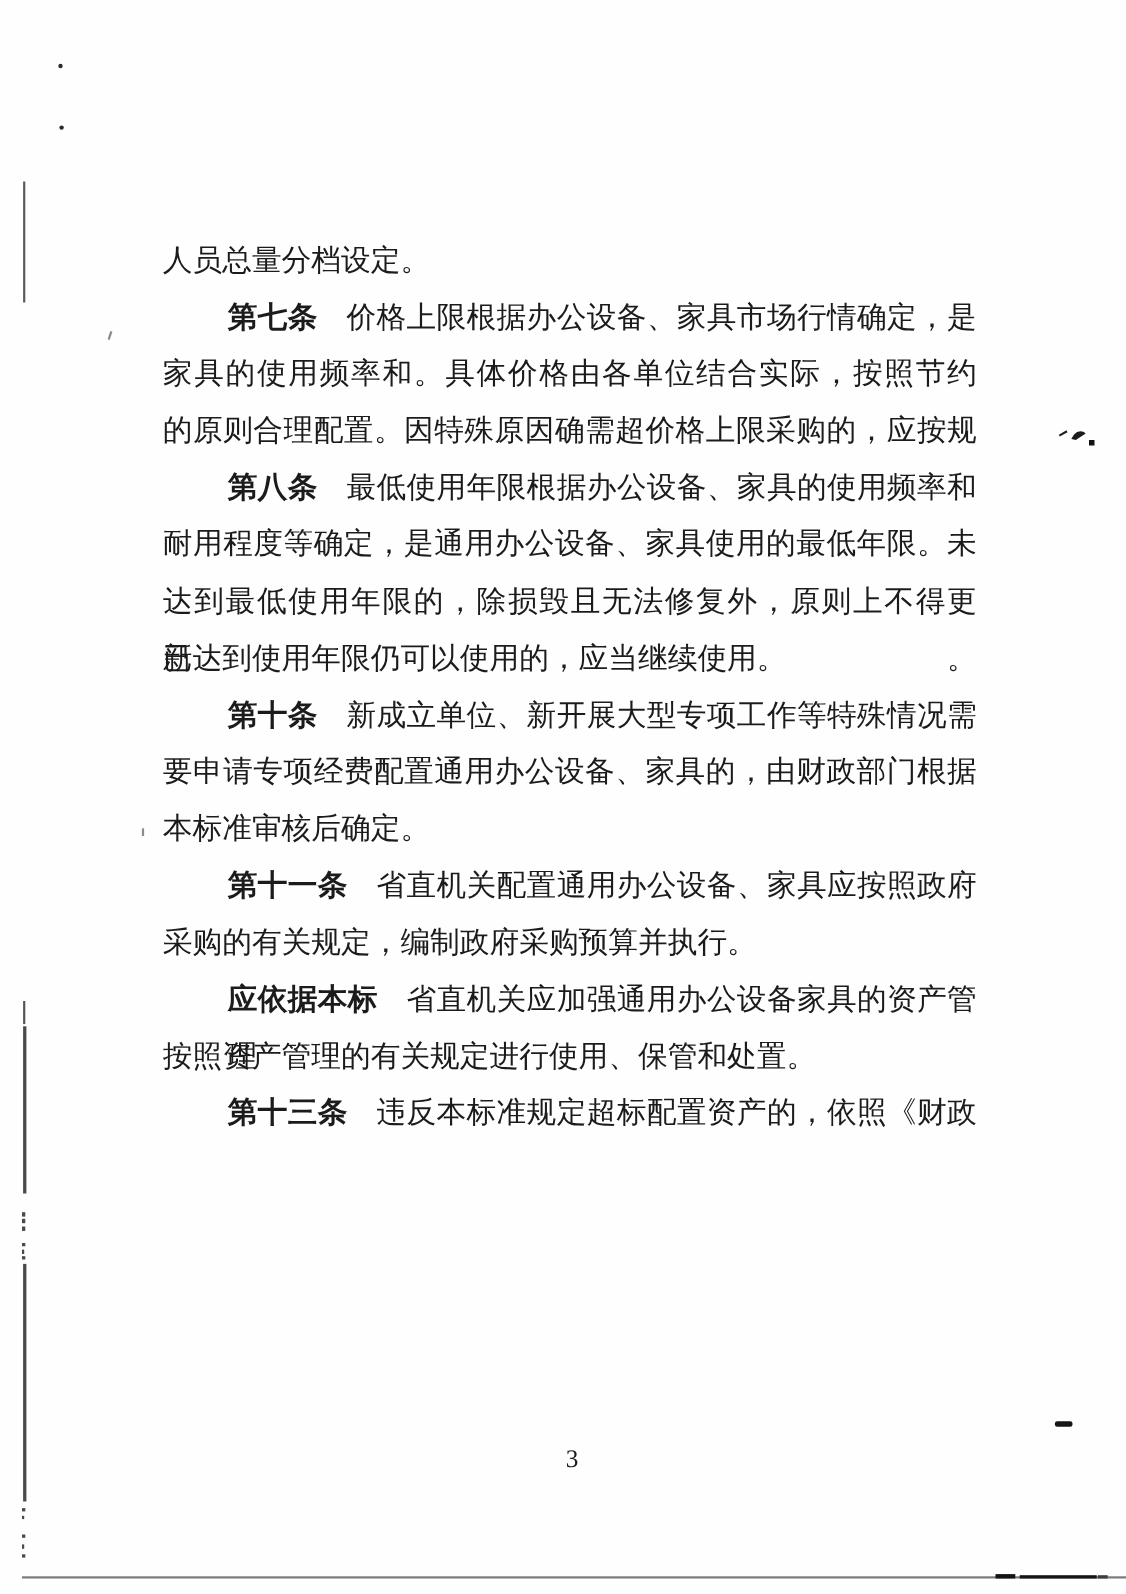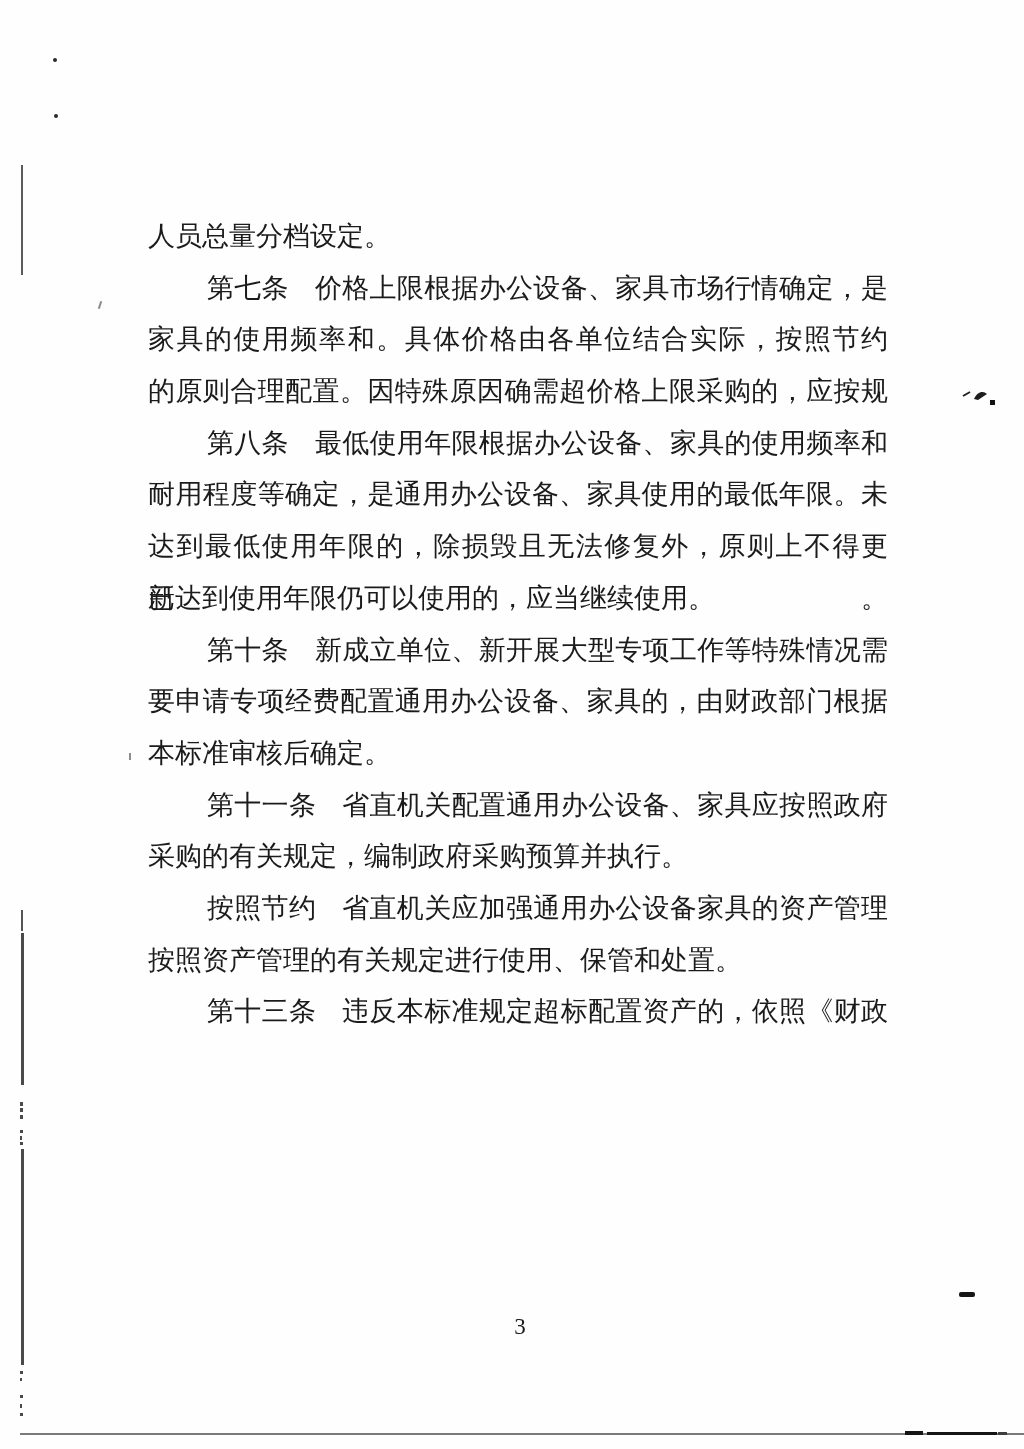--- a/index.html
+++ b/index.html
@@ -25,21 +25,21 @@
     text-align:left;
     white-space:nowrap;
   }
   .line.indent{ padding-left:59px; }
   .line.flush{
     white-space:normal;
     text-align:justify;
     text-align-last:justify;
   }
   .term{
-    font-weight:normal;
+    font-weight:bold;
     margin-right:26px;
   }
   .page-number{
     position:absolute;
     top:1314px;left:0;width:1040px;
     text-align:center;
     font-size:23px;
     color:#1b1b1b;
   }
   
@@ -83,21 +83,21 @@
       <div class="line flush"><span>的原则合理配置。因特殊原因确需超价格上限采购的，应按规</span></div>
       <div class="line indent flush"><span class="term">第八条</span><span>最低使用年限根据办公设备、家具的使用频率和</span></div>
       <div class="line flush"><span>耐用程度等确定，是通用办公设备、家具使用的最低年限。未</span></div>
       <div class="line flush"><span>达到最低使用年限的，除损毁且无法修复外，原则上不得更新。</span></div>
       <div class="line"><span>已达到使用年限仍可以使用的，应当继续使用。</span></div>
       <div class="line indent flush"><span class="term">第十条</span><span>新成立单位、新开展大型专项工作等特殊情况需</span></div>
       <div class="line flush"><span>要申请专项经费配置通用办公设备、家具的，由财政部门根据</span></div>
       <div class="line"><span>本标准审核后确定。</span></div>
       <div class="line indent flush"><span class="term">第十一条</span><span>省直机关配置通用办公设备、家具应按照政府</span></div>
       <div class="line"><span>采购的有关规定，编制政府采购预算并执行。</span></div>
-      <div class="line indent flush"><span class="term">按照节约</span><span>省直机关应加强通用办公设备家具的资产管理</span></div>
+      <div class="line indent flush"><span class="term">应依据本标</span><span>省直机关应加强通用办公设备家具的资产管理</span></div>
       <div class="line"><span>按照资产管理的有关规定进行使用、保管和处置。</span></div>
       <div class="line indent flush"><span class="term">第十三条</span><span>违反本标准规定超标配置资产的，依照《财政</span></div>
     </div>
 
   <div class="page-number">3</div>
 
   <div class="mark speck m-dot1"></div>
   <div class="mark speck m-dot2"></div>
   <div class="mark m-tick"></div>
   <div class="mark m-speck-mid"></div>

